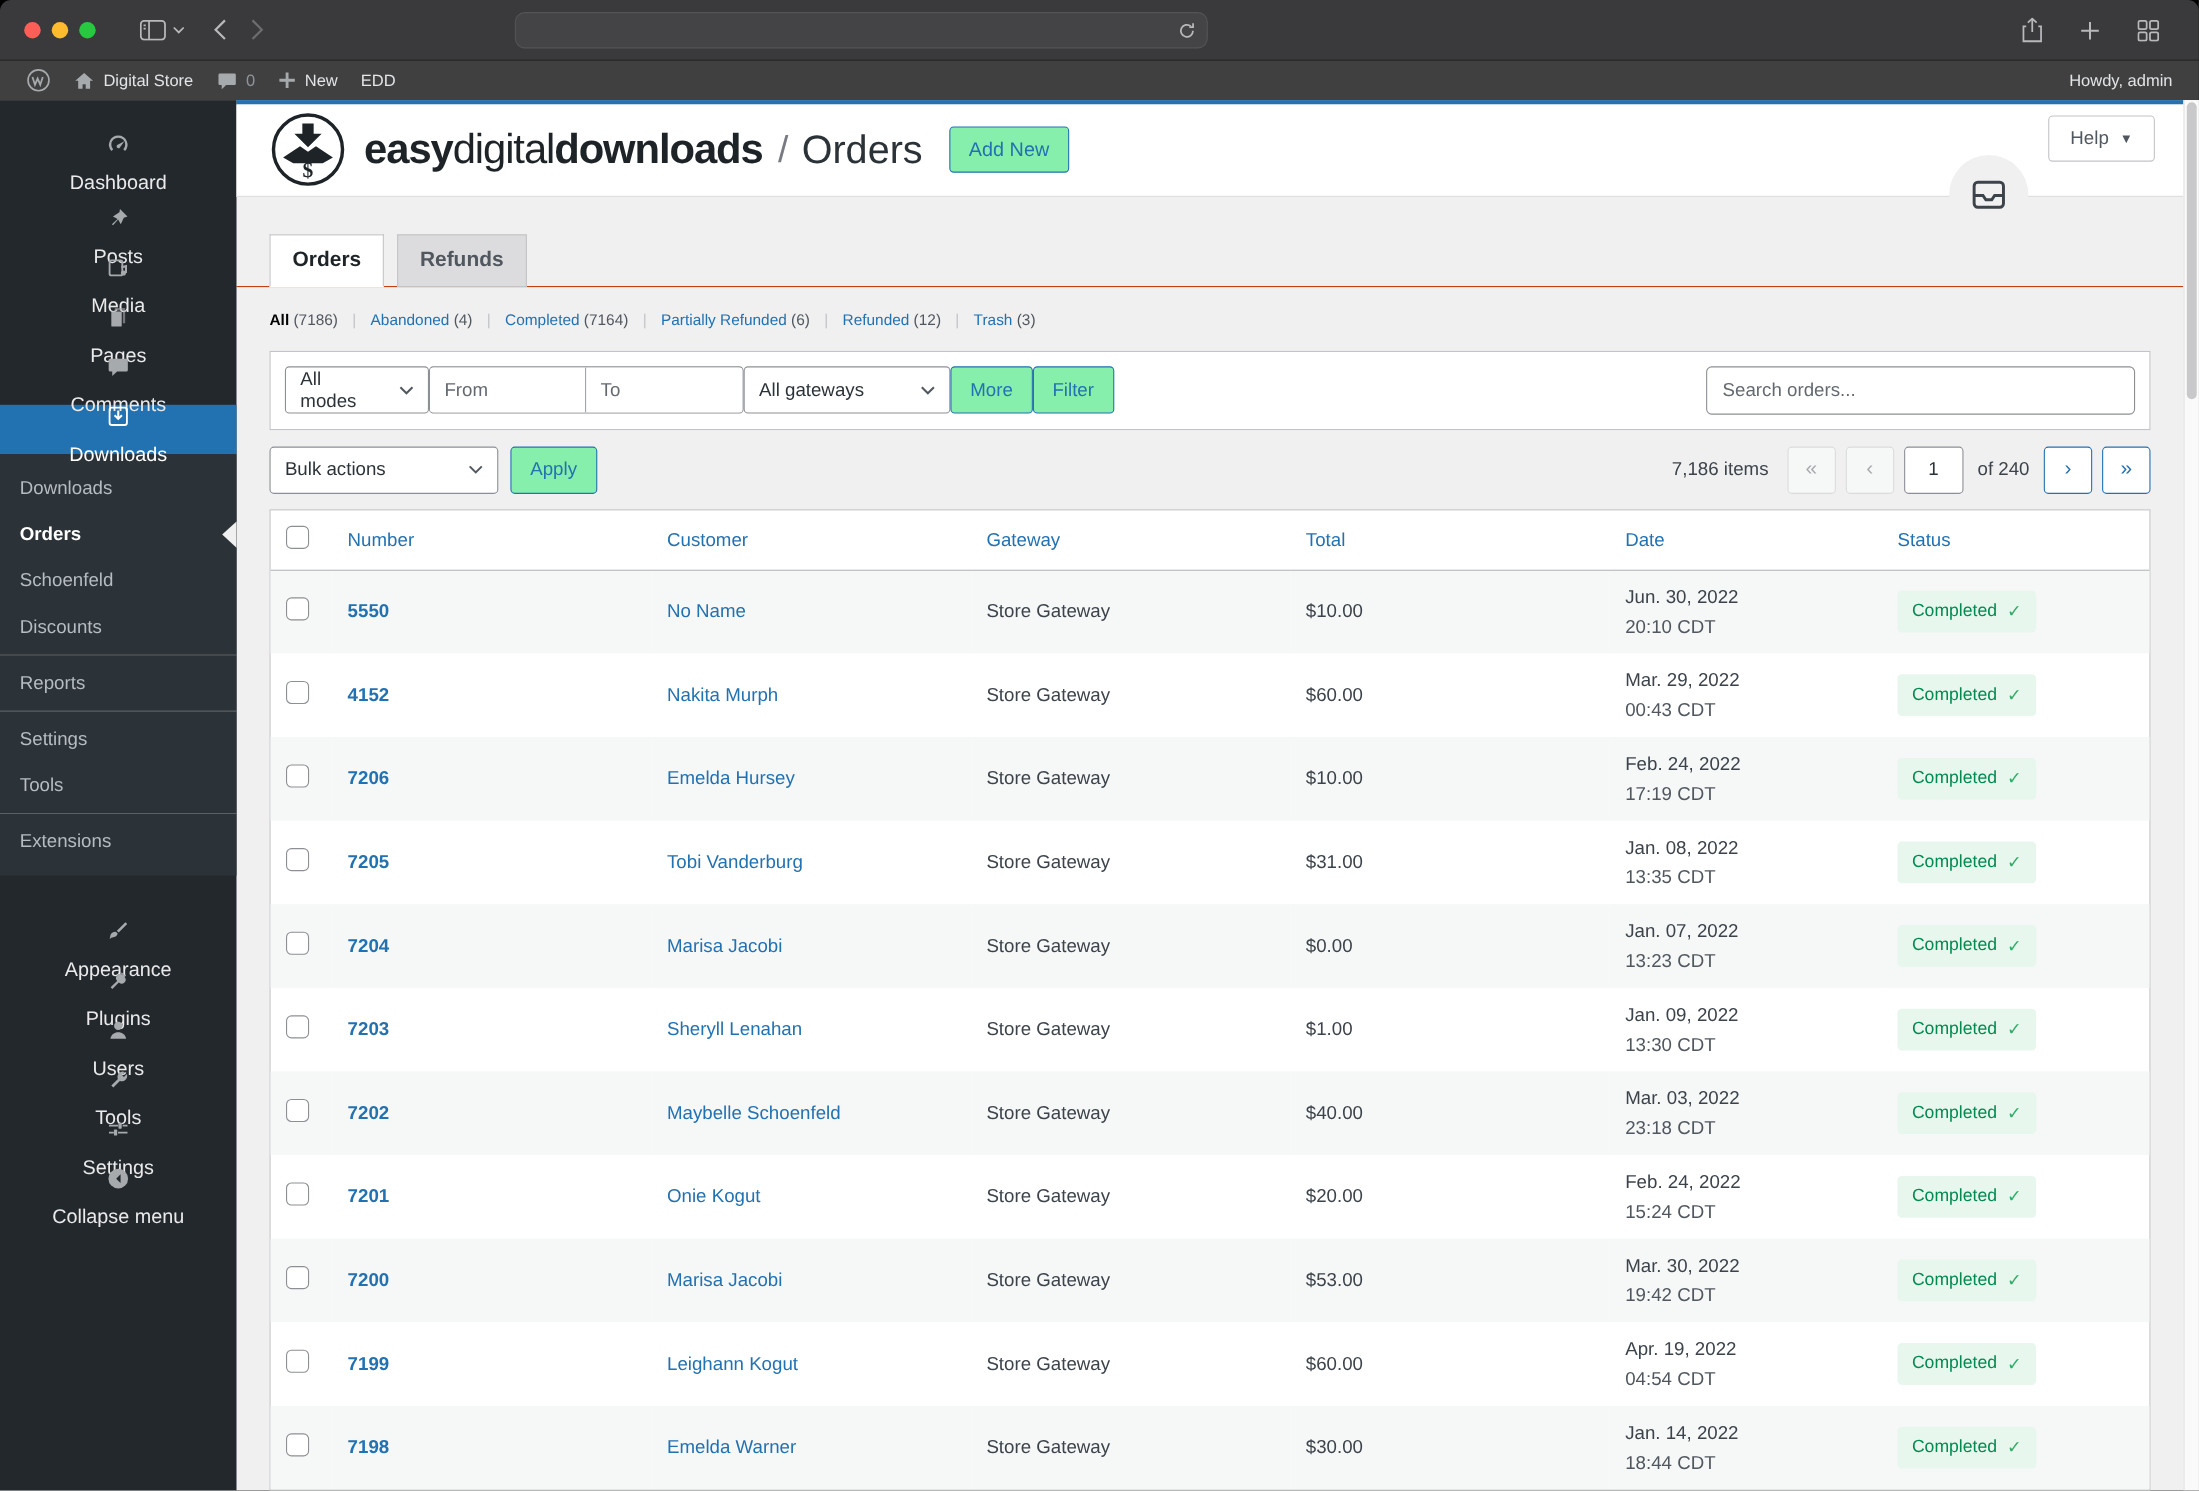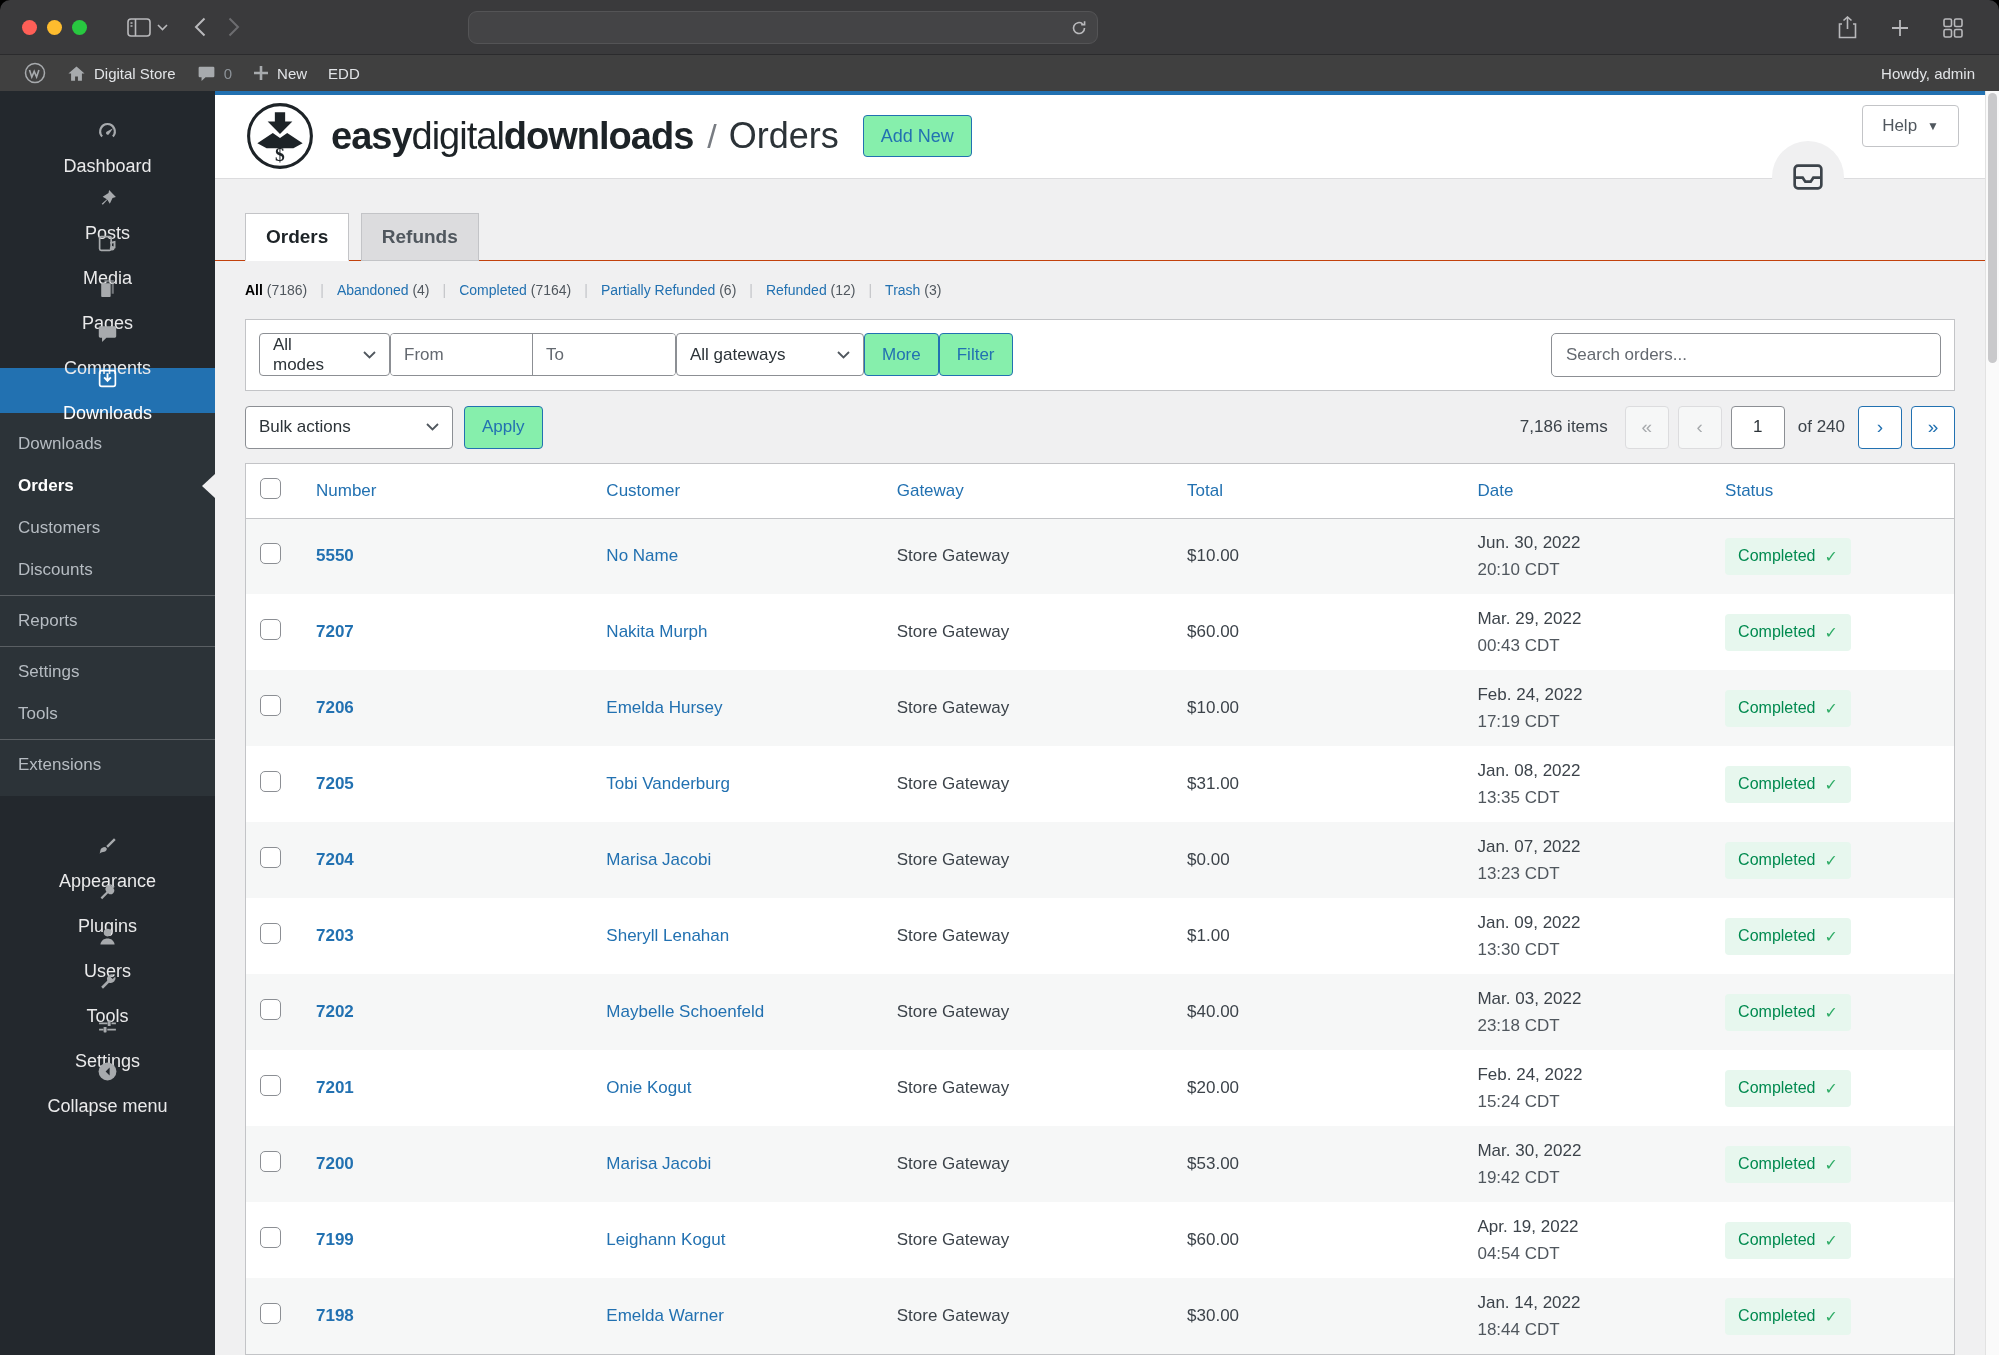--- a/index.html
+++ b/index.html
@@ -279,21 +279,21 @@
               <path d="M10 5v6M6.8 9l3.2 3.2L13.2 9" stroke-width="1.8"></path>
             </svg>
         </span>
         <span>Downloads</span>
       </div>
 
       <div class="submenu">
         <div class="sub-group">
           <div class="sub-item"><span>Downloads</span></div>
           <div class="sub-item active"><span>Orders</span></div>
-          <div class="sub-item"><span>Customers</span></div>
+          <div class="sub-item"><span>Schoenfeld</span></div>
           <div class="sub-item"><span>Discounts</span></div>
         </div>
         <div class="sub-group">
           <div class="sub-item"><span>Reports</span></div>
         </div>
         <div class="sub-group">
           <div class="sub-item"><span>Settings</span></div>
           <div class="sub-item"><span>Tools</span></div>
         </div>
         <div class="sub-group">
@@ -477,21 +477,21 @@
     </td>
     <td class="col-status">
       <span class="badge">
         <span>Completed</span>
         <span class="check">✓</span>
       </span>
     </td>
   </tr>
               <tr>
     <td class="col-cb"><span class="cb"></span></td>
-    <td class="col-number"><a class="num-link">7207</a></td>
+    <td class="col-number"><a class="num-link">4152</a></td>
     <td class="col-customer"><a class="cust-link">Nakita Murph</a></td>
     <td class="col-gateway"><span>Store Gateway</span></td>
     <td class="col-total"><span>$60.00</span></td>
     <td class="col-date">
       <span class="d1">Mar. 29, 2022</span>
       <span class="d2">00:43 CDT</span>
     </td>
     <td class="col-status">
       <span class="badge">
         <span>Completed</span>

